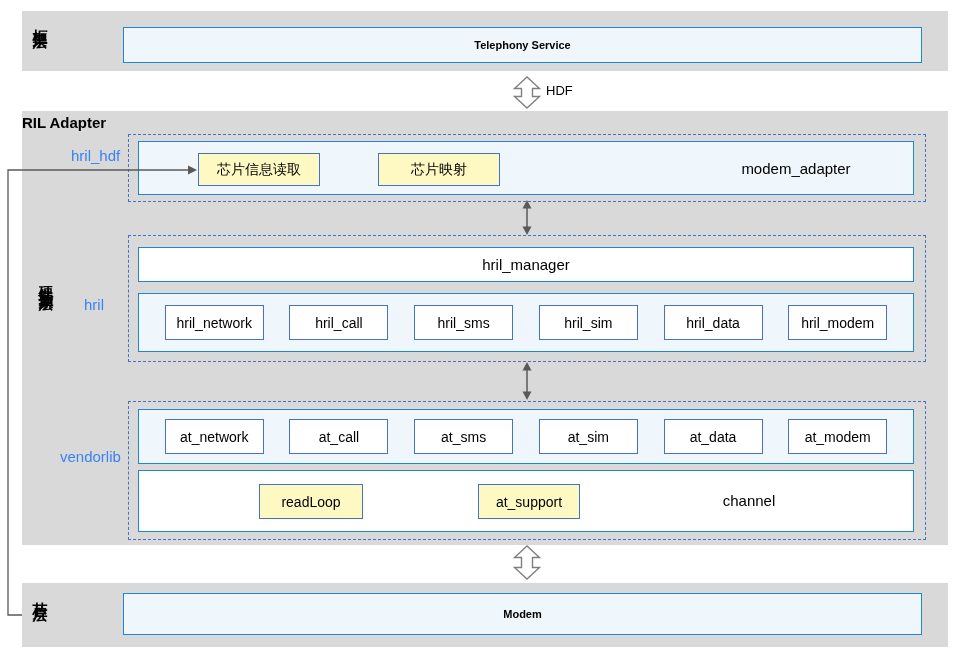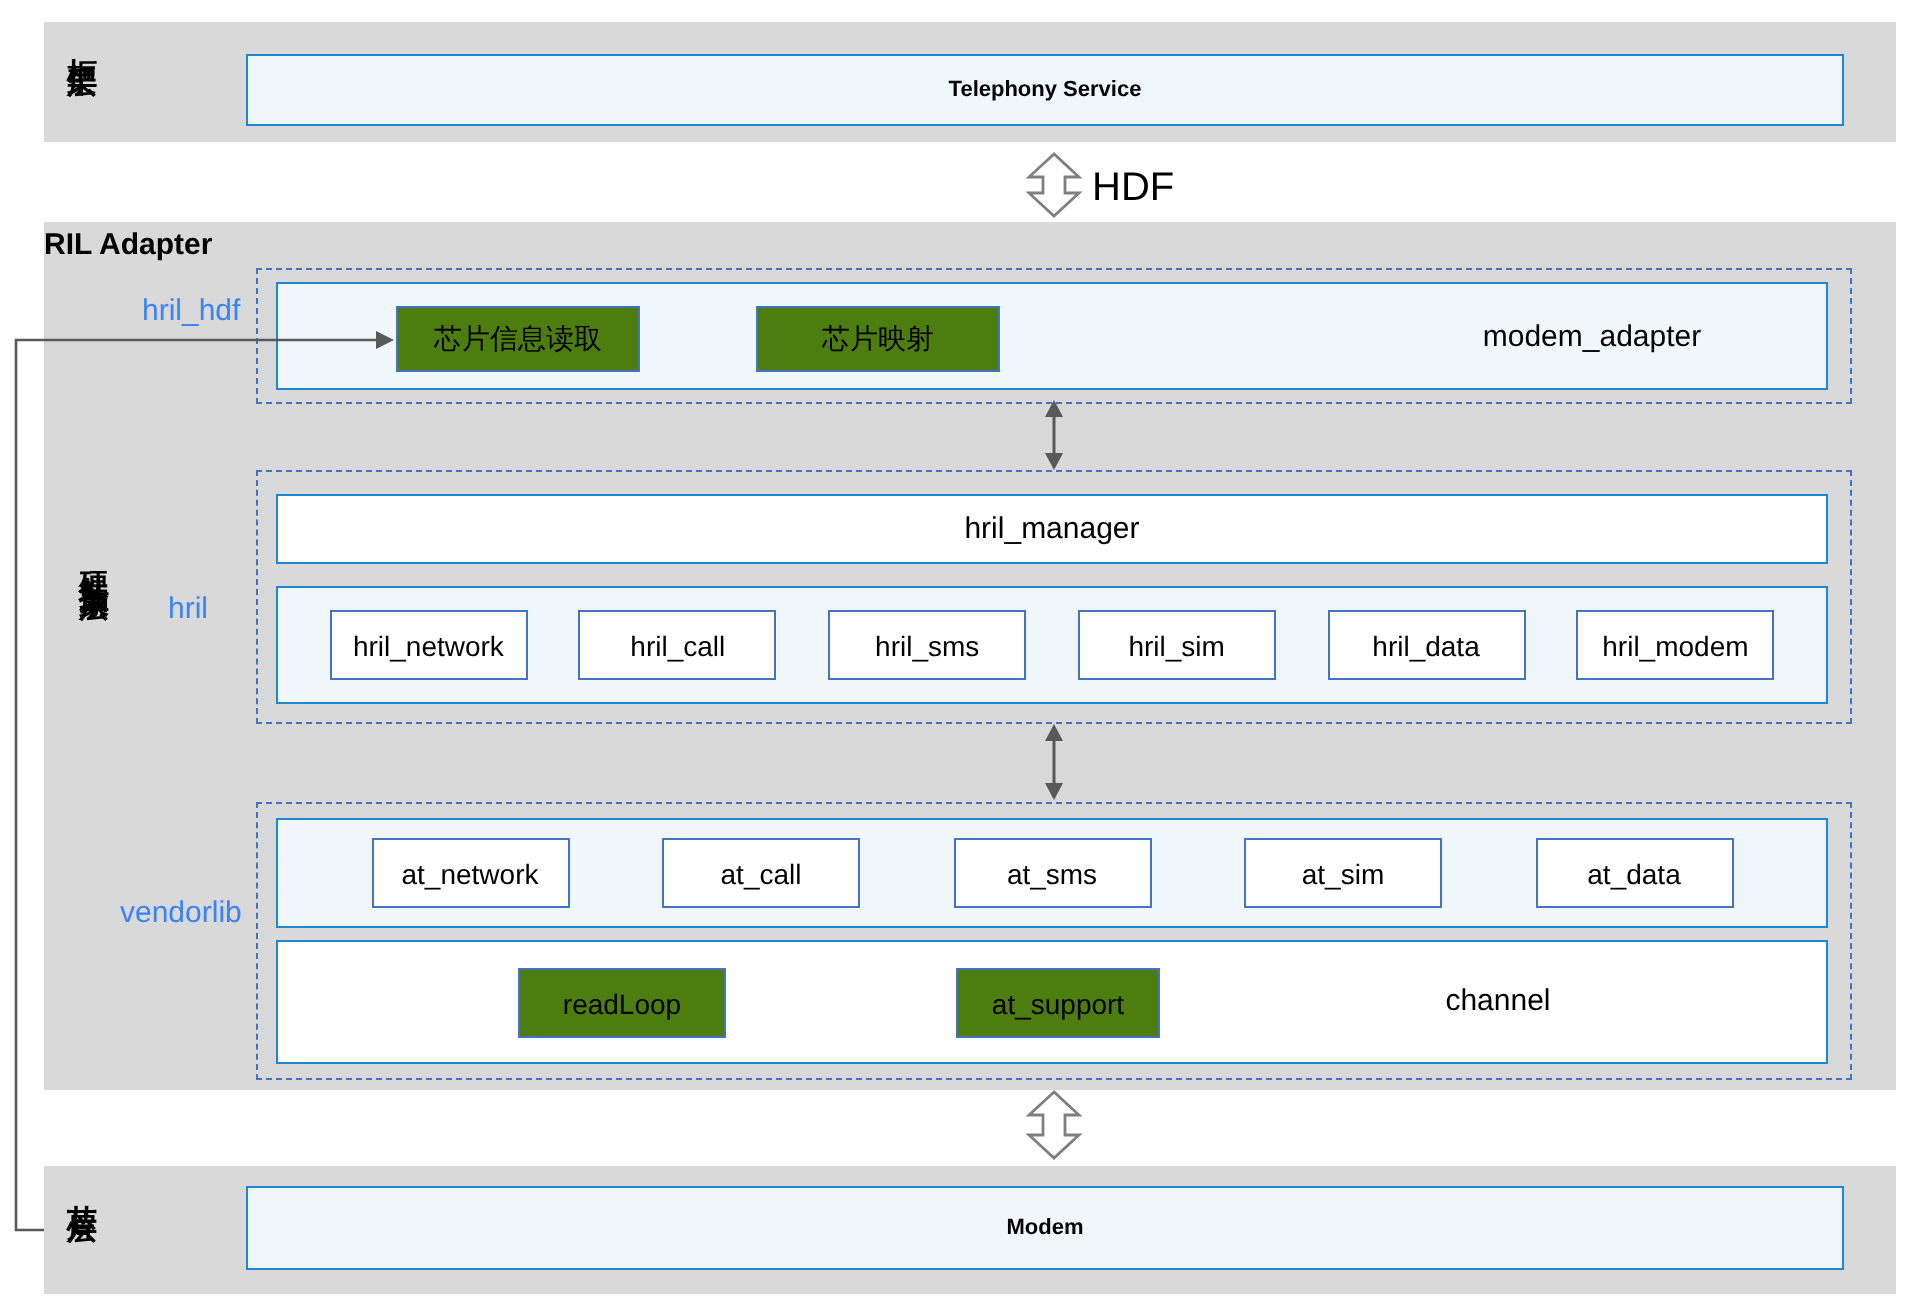--- a/index.html
+++ b/index.html
@@ -16,21 +16,21 @@
   .bluebox{
     position:absolute;background:#eff6fc;border:1px solid #1e87d2;
     display:flex;align-items:center;justify-content:center;
     font-weight:bold;font-size:11px;
   }
   .dashedbox{position:absolute;border:1px dashed #4472c4;background:transparent;}
   .container{position:absolute;border:1px solid #1e87d2;}
   .fillblue{background:#eff6fc;}
   .fillwhite{background:#ffffff;}
   .smallbox{
-    position:absolute;background:#4d7c0f;border:1px solid #4472c4;
+    position:absolute;background:#fef9c3;border:1px solid #4472c4;
     display:flex;align-items:center;justify-content:center;font-size:14px;
   }
   .rowflex{
     position:absolute;left:0;top:0;right:0;bottom:0;
     display:flex;align-items:center;justify-content:space-evenly;
   }
   .modbox{
     background:#fff;border:1px solid #4472c4;width:97px;height:33px;
     display:flex;align-items:center;justify-content:center;font-size:14px;
   }
@@ -46,21 +46,21 @@
 </style>
 </head>
 <body>
 
 <div class="canvas">
 
   <div class="band" style="left:22px;top:11px;width:926px;height:60px;"></div>
   <div class="vlabel" style="left:33px;top:17px;">框架层</div>
   <div class="bluebox" style="left:123px;top:27px;width:797px;height:34px;">Telephony Service</div>
 
-  <div style="position:absolute;left:546px;top:83px;font-size:20px;">HDF</div>
+  <div style="position:absolute;left:546px;top:83px;font-size:13px;">HDF</div>
 
   <div class="band" style="left:22px;top:111px;width:926px;height:434px;"></div>
   <div class="title" style="left:22px;top:114px;width:926px;">RIL Adapter</div>
   <div class="vlabel" style="left:39px;top:273px;">硬件抽象层</div>
 
   <div class="sideline-label" style="left:71px;top:147px;">hril_hdf</div>
   <div class="sideline-label" style="left:84px;top:296px;">hril</div>
   <div class="sideline-label" style="left:60px;top:448px;">vendorlib</div>
 
   <div class="dashedbox" style="left:128px;top:134px;width:796px;height:66px;"></div>
@@ -84,20 +84,21 @@
   <div class="container fillwhite" style="left:138px;top:247px;width:774px;height:33px;display:flex;align-items:center;justify-content:center;font-size:15px;">hril_manager</div>
 
   <div class="dashedbox" style="left:128px;top:401px;width:796px;height:137px;"></div>
   <div class="container fillblue" style="left:138px;top:409px;width:774px;height:53px;">
     <div class="rowflex">
       <div class="modbox">at_network</div>
       <div class="modbox">at_call</div>
       <div class="modbox">at_sms</div>
       <div class="modbox">at_sim</div>
       <div class="modbox">at_data</div>
+      <div class="modbox">at_modem</div>
     </div>
   </div>
   <div class="container fillwhite" style="left:138px;top:470px;width:774px;height:60px;">
     <div class="smallbox" style="left:120px;top:13px;width:102px;height:33px;">readLoop</div>
     <div class="smallbox" style="left:339px;top:13px;width:100px;height:33px;">at_support</div>
     <div class="tagtext" style="left:545px;top:13px;width:130px;height:33px;">channel</div>
   </div>
 
   <div class="band" style="left:22px;top:583px;width:926px;height:64px;"></div>
   <div class="vlabel" style="left:33px;top:590px;">芯片层</div>

